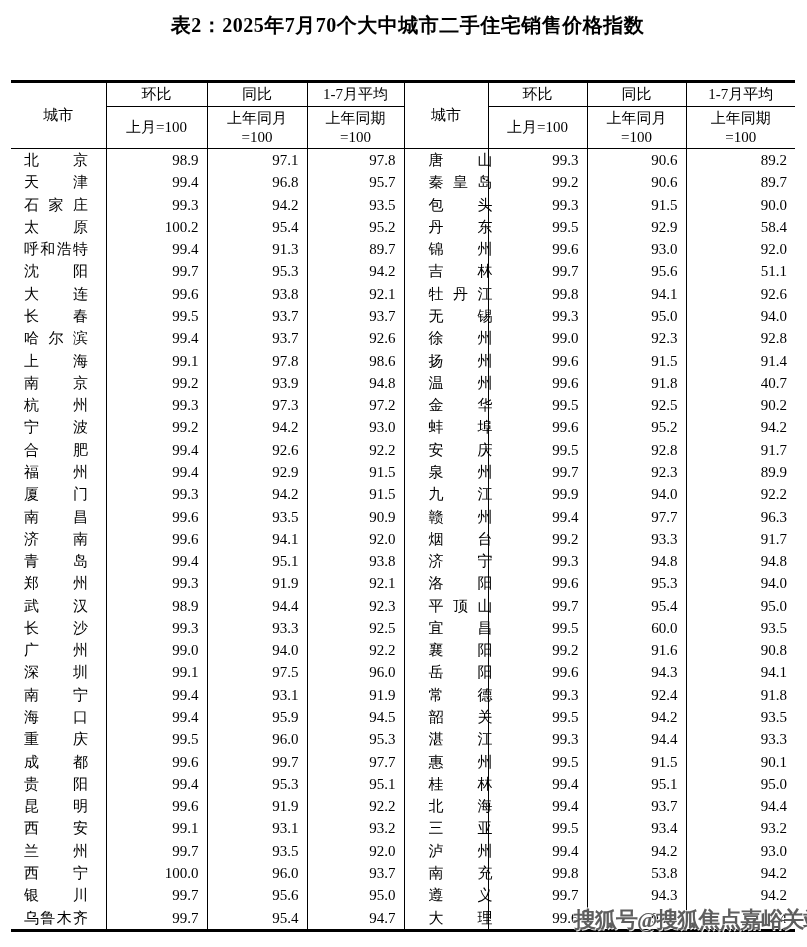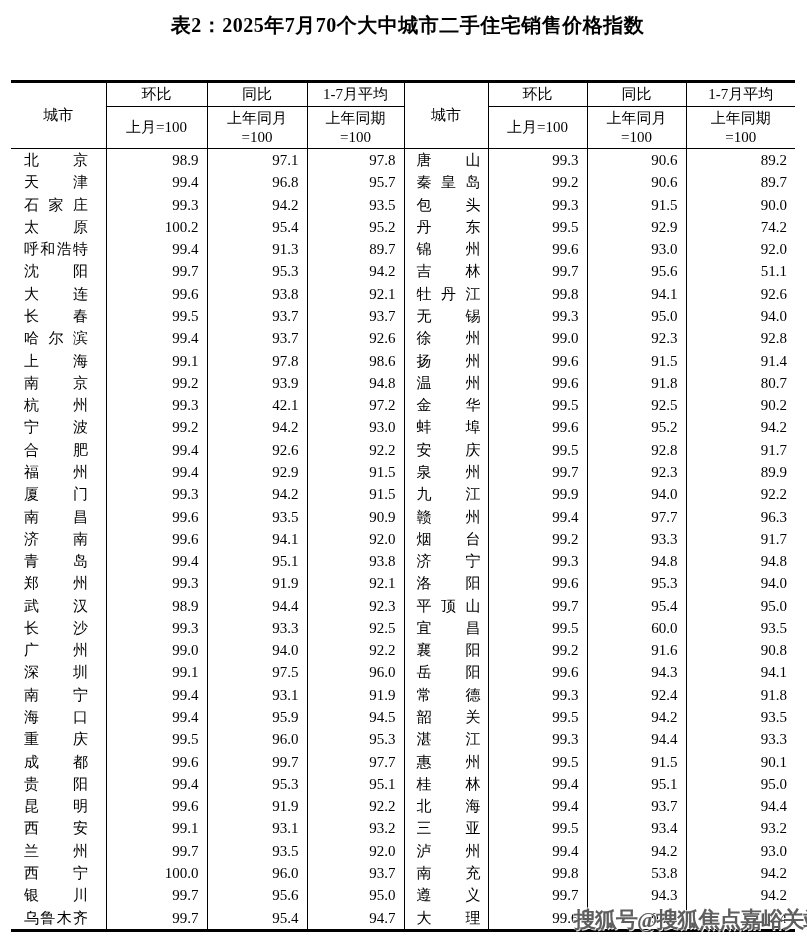--- a/index.html
+++ b/index.html
@@ -57,21 +57,21 @@
   tbody td { height: 22.28px; line-height: 22.28px; }
   td.c-city { text-align: left; }
   td.c-city .city {
     display: inline-block;
     width: 64px;
     margin-left: 13px;
     text-align: justify;
     text-align-last: justify;
     line-height: 22.28px;
   }
-  td.c-city.rhalf .city { margin-left: 12px; }
+  td.c-city.rhalf .city { margin-left: 24px; }
   td.c-num { text-align: right; padding-right: 8px; }
   .watermark {
     position: absolute;
     left: 574px;
     top: 905px;
     font-size: 22px;
     font-weight: bold;
     letter-spacing: -1px;
     white-space: nowrap;
     color: rgba(72, 72, 72, 0.88);
@@ -152,21 +152,21 @@
           <td class="c-num last">90.0</td>
         </tr>
         <tr>
           <td class="c-city"><span class="city">太原</span></td>
           <td class="c-num">100.2</td>
           <td class="c-num">95.4</td>
           <td class="c-num">95.2</td>
           <td class="c-city rhalf"><span class="city">丹东</span></td>
           <td class="c-num">99.5</td>
           <td class="c-num">92.9</td>
-          <td class="c-num last">74.2</td>
+          <td class="c-num last">58.4</td>
         </tr>
         <tr>
           <td class="c-city"><span class="city">呼和浩特</span></td>
           <td class="c-num">99.4</td>
           <td class="c-num">91.3</td>
           <td class="c-num">89.7</td>
           <td class="c-city rhalf"><span class="city">锦州</span></td>
           <td class="c-num">99.6</td>
           <td class="c-num">93.0</td>
           <td class="c-num last">92.0</td>
@@ -222,26 +222,26 @@
           <td class="c-num last">91.4</td>
         </tr>
         <tr>
           <td class="c-city"><span class="city">南京</span></td>
           <td class="c-num">99.2</td>
           <td class="c-num">93.9</td>
           <td class="c-num">94.8</td>
           <td class="c-city rhalf"><span class="city">温州</span></td>
           <td class="c-num">99.6</td>
           <td class="c-num">91.8</td>
-          <td class="c-num last">80.7</td>
+          <td class="c-num last">40.7</td>
         </tr>
         <tr>
           <td class="c-city"><span class="city">杭州</span></td>
           <td class="c-num">99.3</td>
-          <td class="c-num">42.1</td>
+          <td class="c-num">97.3</td>
           <td class="c-num">97.2</td>
           <td class="c-city rhalf"><span class="city">金华</span></td>
           <td class="c-num">99.5</td>
           <td class="c-num">92.5</td>
           <td class="c-num last">90.2</td>
         </tr>
         <tr>
           <td class="c-city"><span class="city">宁波</span></td>
           <td class="c-num">99.2</td>
           <td class="c-num">94.2</td>

